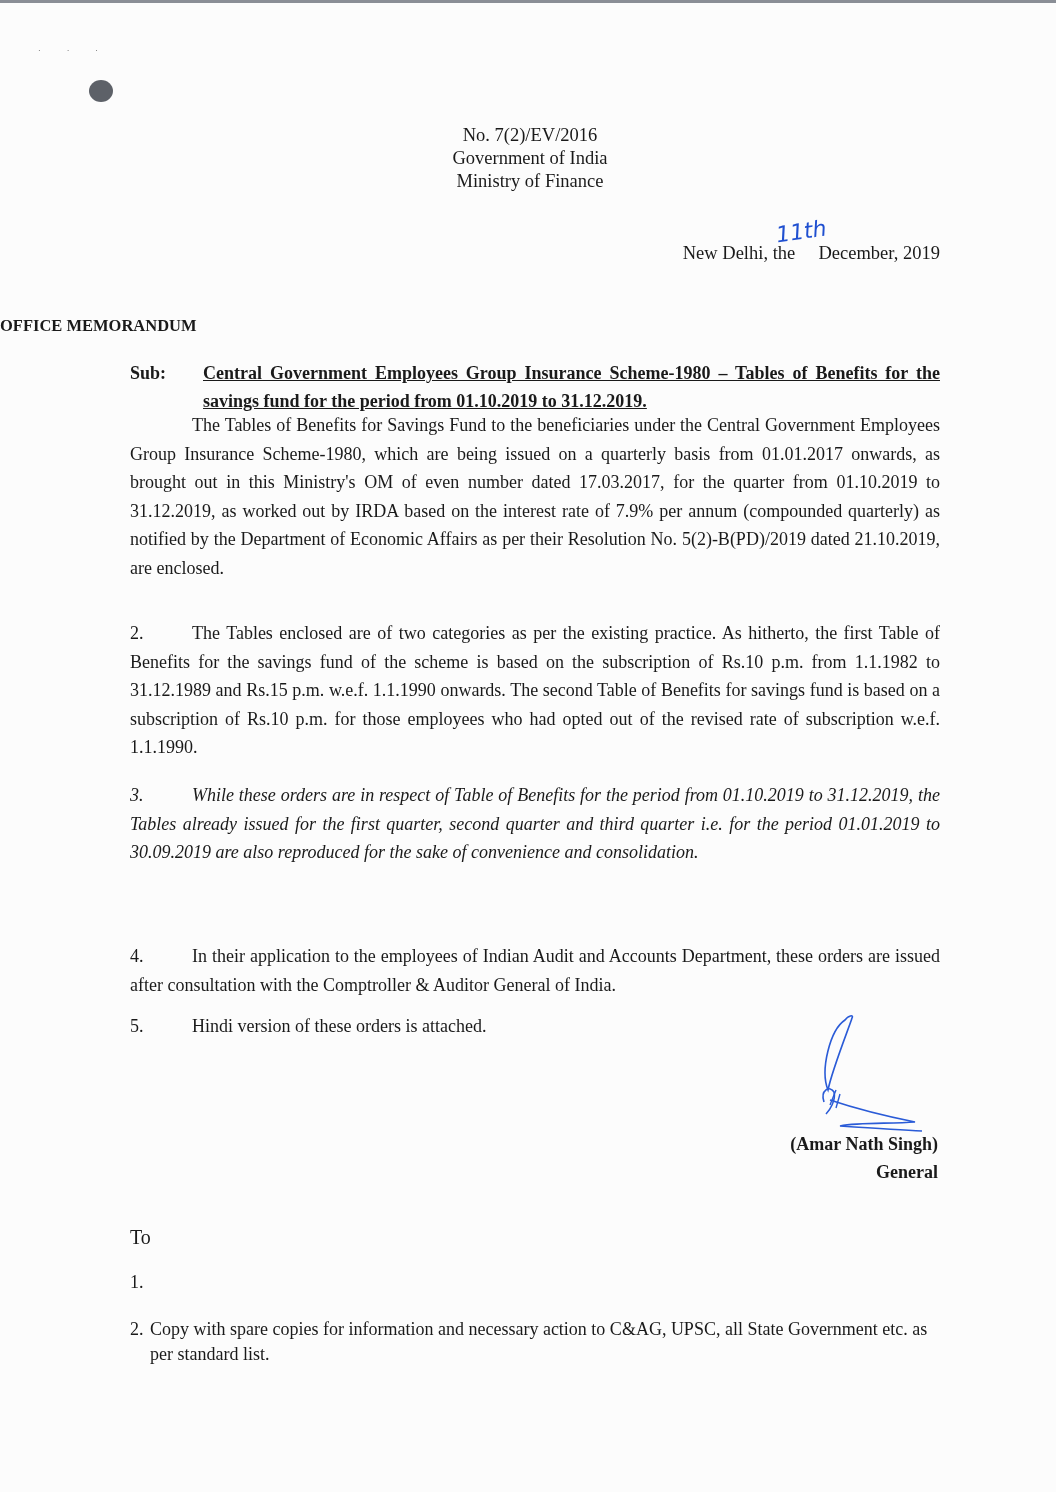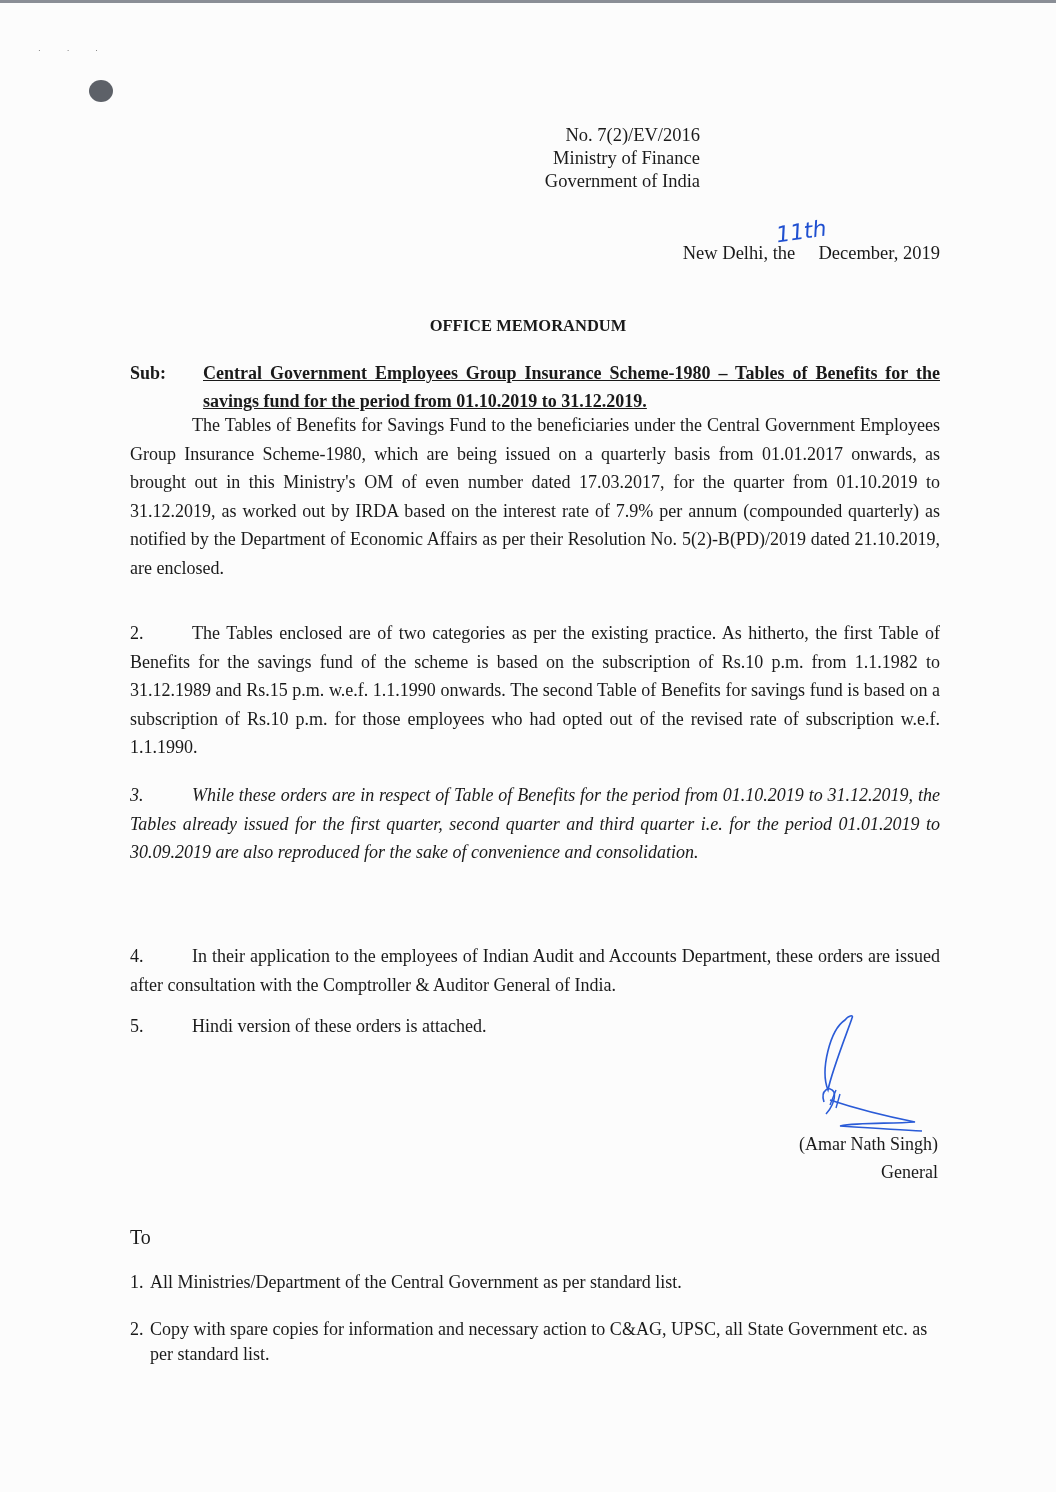--- a/index.html
+++ b/index.html
@@ -10,74 +10,74 @@
     color: #1a1a1a;
   }
   .topline { position: absolute; left: 0; top: 0; width: 1056px; height: 3px; background: #8a8e96; }
   .punch-hole {
     position: absolute; left: 89px; top: 80px; width: 24px; height: 22px;
     border-radius: 50%; background: #5d6168;
   }
   .specks { position: absolute; left: 38px; top: 46px; font-size: 8px; color: #444; letter-spacing: 12px; }
   .header-block {
     position: absolute; left: 360px; top: 124px; width: 340px;
-    text-align: right; font-size: 18.5px; line-height: 23px;
+    text-align: center; font-size: 18.5px; line-height: 23px;
   }
   .date-line {
     position: absolute; right: 116px; top: 243px; font-size: 18.5px;
   }
   .hand-date {
     position: absolute; left: 776px; top: 219px; color: #1f4fd0;
     font-family: "DejaVu Sans", sans-serif; font-size: 22px; font-style: italic;
     transform: rotate(-8deg);
   }
   .title {
     position: absolute; left: 0; width: 1056px; top: 316px;
-    text-align: center; font-weight: bold; font-size: 16.5px;
+    font-weight: bold; font-size: 16.5px;
   }
   .subject {
     position: absolute; left: 130px; top: 359px; width: 810px;
     font-weight: bold; font-size: 18px; line-height: 28px;
   }
   .subject .sub-label { position: absolute; left: 0; top: 0; }
   .subject .sub-text { margin-left: 73px; text-align: justify; text-decoration: underline; }
   .para {
     position: absolute; left: 130px; width: 810px;
     font-size: 18px; line-height: 28.5px; text-align: justify;
   }
   .para .num { display: inline-block; width: 62px; }
   .p1 { top: 411px; text-indent: 62px; }
   .p2 { top: 619px; }
   .p3 { top: 781px; font-style: italic; }
   .p4 { top: 942px; }
   .p5 { top: 1012px; }
   .signature { position: absolute; left: 800px; top: 1010px; width: 130px; height: 130px; }
   .signatory {
     position: absolute; right: 118px; top: 1130px; text-align: right;
-    font-weight: normal; font-size: 18px; line-height: 28px;
+    font-weight: bold; font-size: 18px; line-height: 28px;
   }
   .to-label { position: absolute; left: 130px; top: 1226px; font-size: 20px; }
   .dist-list {
     position: absolute; left: 130px; top: 1270px; width: 815px;
     font-size: 18px; line-height: 25px;
   }
   .dist-item { display: flex; margin-bottom: 22px; }
   .dist-item .n { width: 20px; flex: none; }
 </style>
 </head>
 <body>
 
 <div class="topline"></div>
 <div class="specks">· · ·</div>
 <div class="punch-hole"></div>
 
 <div class="header-block">
   <div>No. 7(2)/EV/2016</div>
+  <div>Government of India</div>
   <div>Ministry of Finance</div>
-  <div>Government of India</div>
 </div>
 
 <div class="hand-date">11th</div>
 <div class="date-line">
   <span>New Delhi, the</span>
   <span style="display:inline-block;width:14px"></span>
   <span>December, 2019</span>
 </div>
 
 <div class="title">OFFICE MEMORANDUM</div>
@@ -112,19 +112,18 @@
 
 <div class="signatory">
   <div>(Amar Nath Singh)</div>
   <div>General</div>
 </div>
 
 <div class="to-label">To</div>
 <div class="dist-list">
   <div class="dist-item">
     <span class="n">1.</span>
-    <span>All Ministries/Department of the Central Government as per standard list.</span>
   </div>
   <div class="dist-item">
     <span class="n">2.</span>
     <span>Copy with spare copies for information and necessary action to C&amp;AG, UPSC, all State Government etc. as per standard list.</span>
   </div>
 </div>
 
 </body></html>

